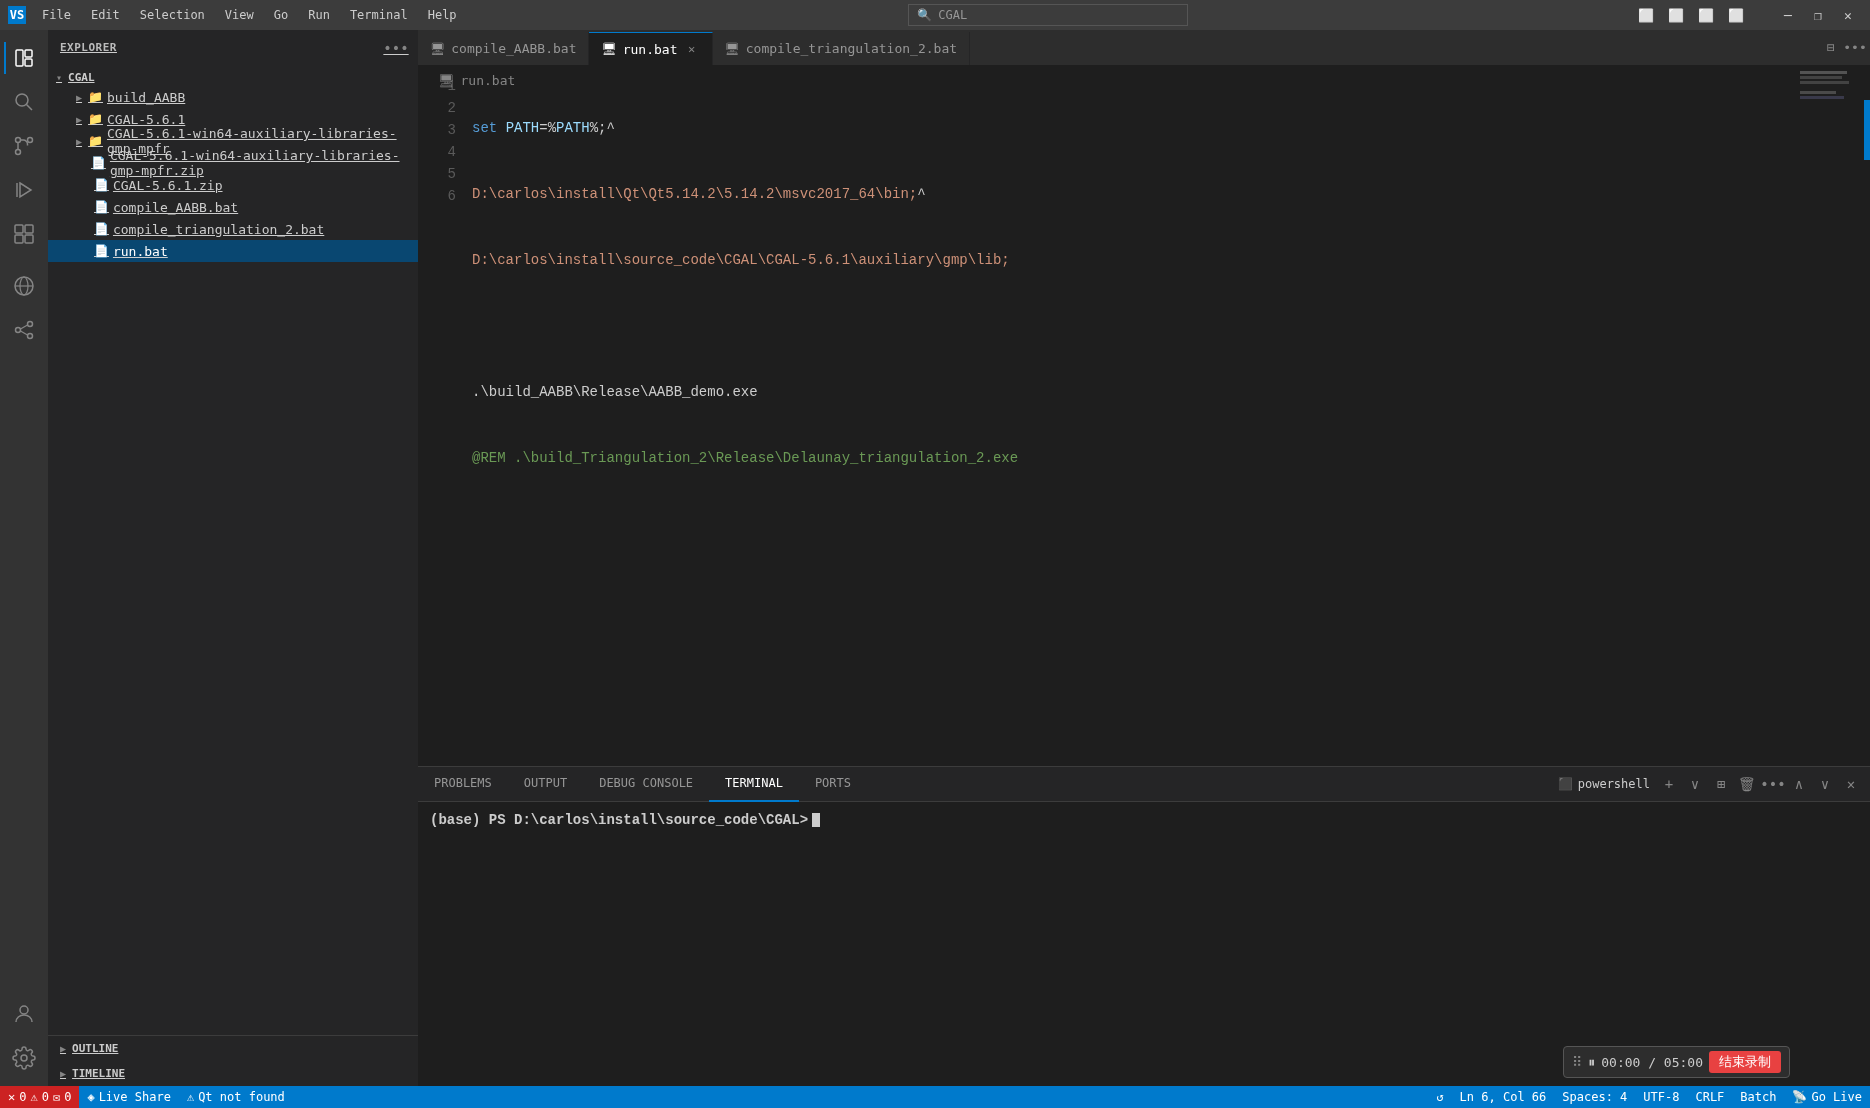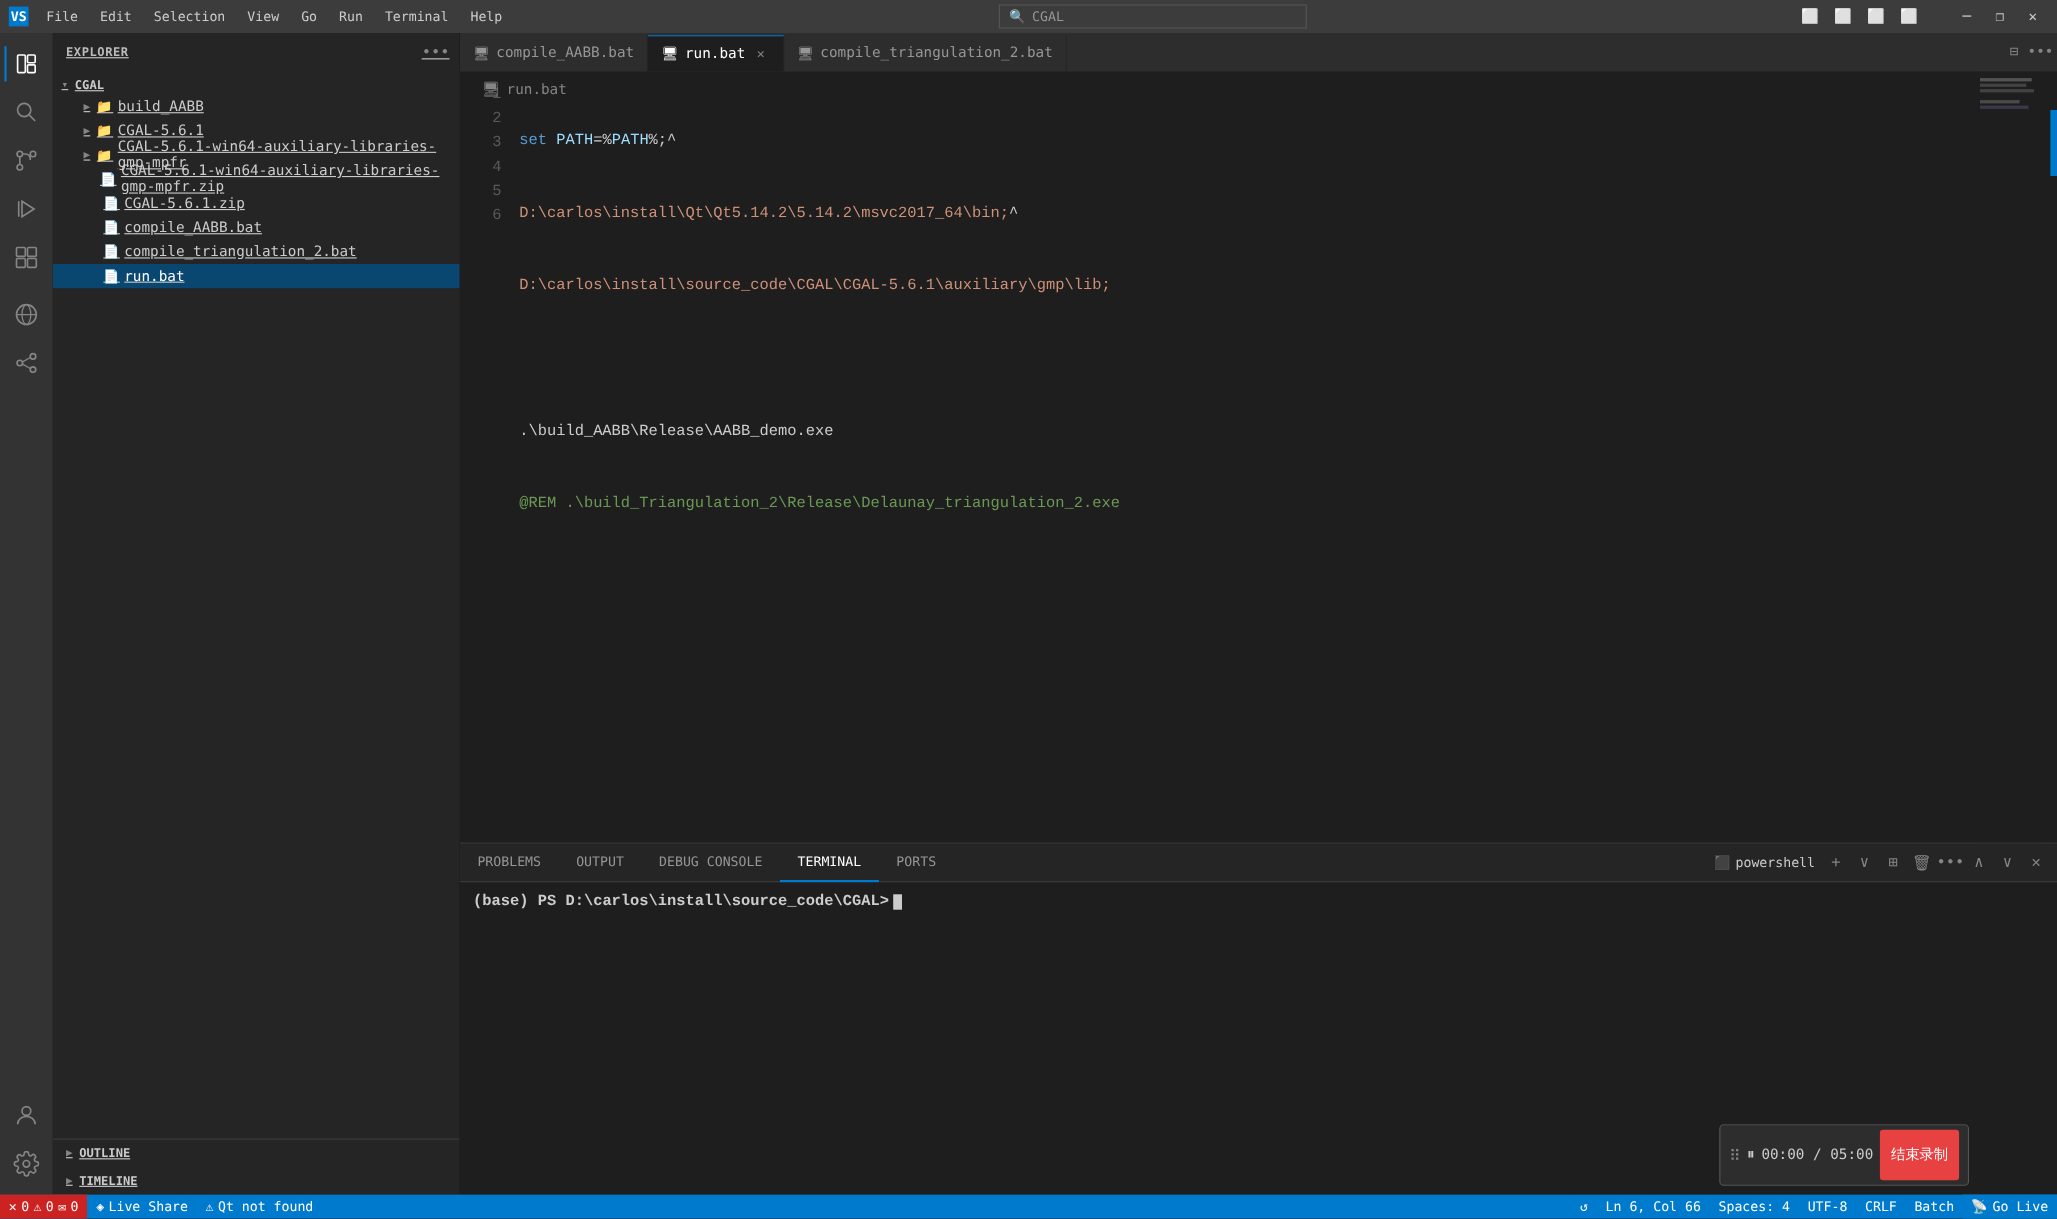--- a/index.html
+++ b/index.html
@@ -481,21 +481,21 @@
       font-size: 14px;
       cursor: pointer;
       color: #cccccc;
     }
     #recording-widget .rec-time {
       font-family: Consolas, monospace;
     }
     #recording-widget .rec-stop {
       background: #e84141;
       color: white;
-      padding: 14px 10px;
+      padding: 2px 10px;
       border-radius: 3px;
       font-size: 13px;
       cursor: pointer;
     }
 
     
     #right-indicator {
       position: absolute;
       right: 0;
       top: 35px;

